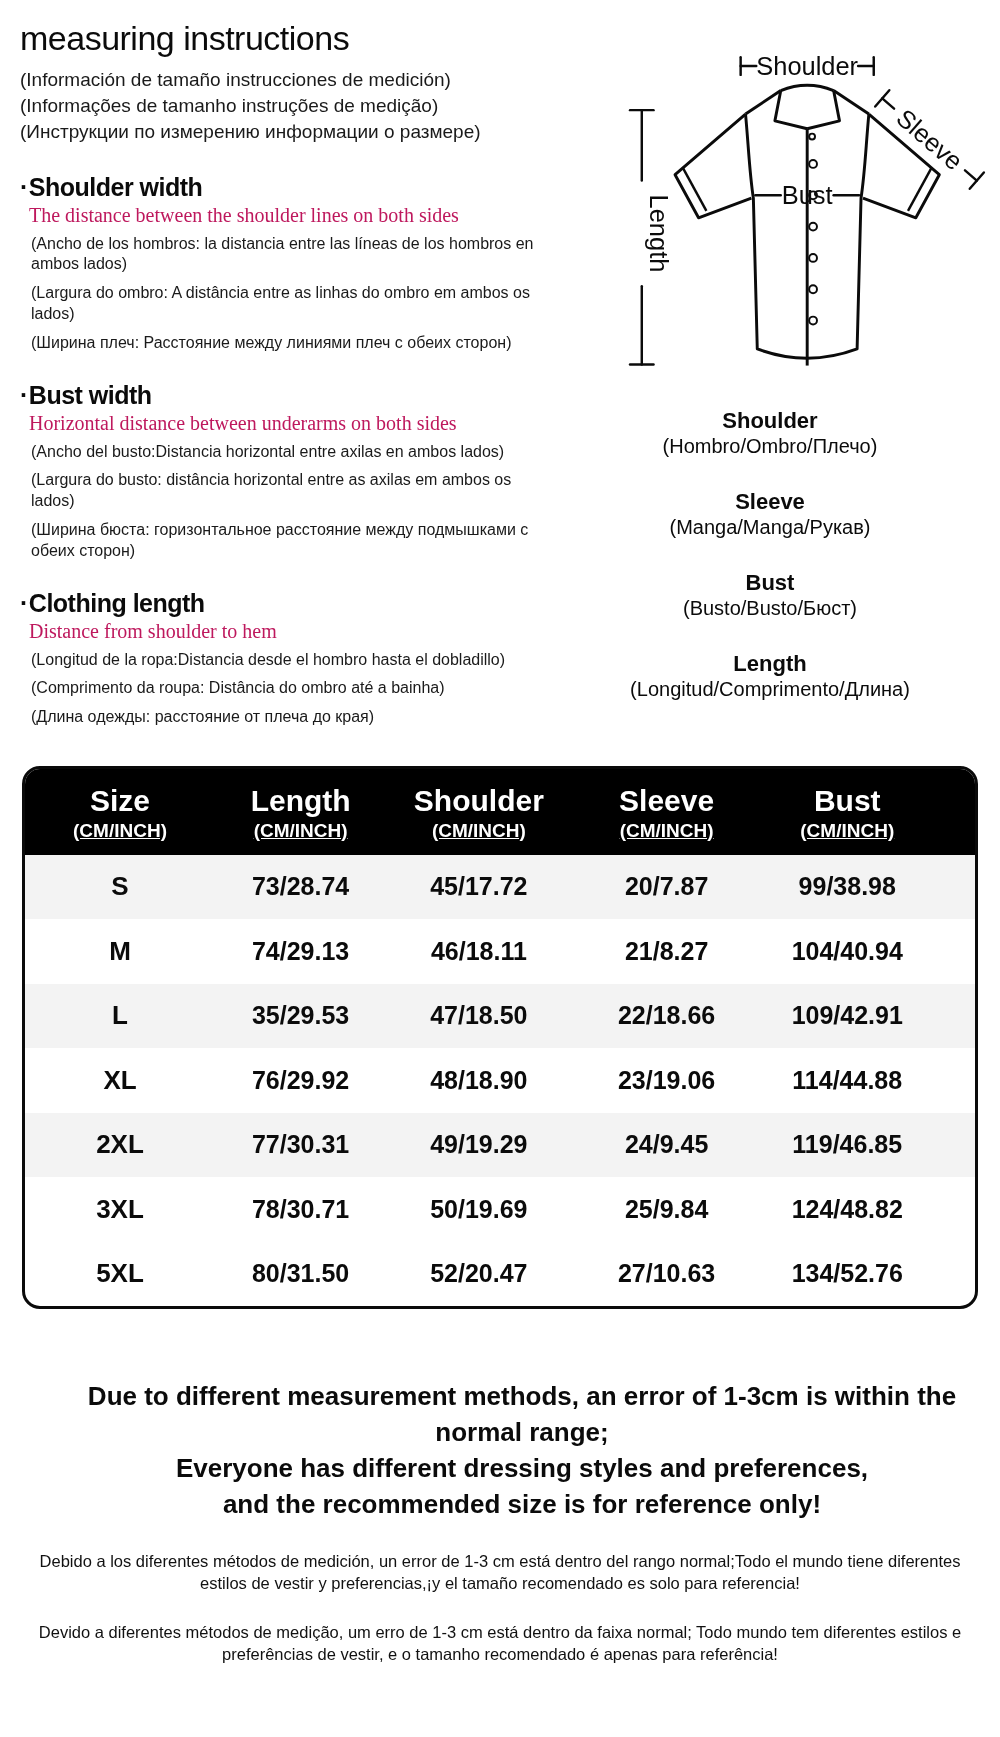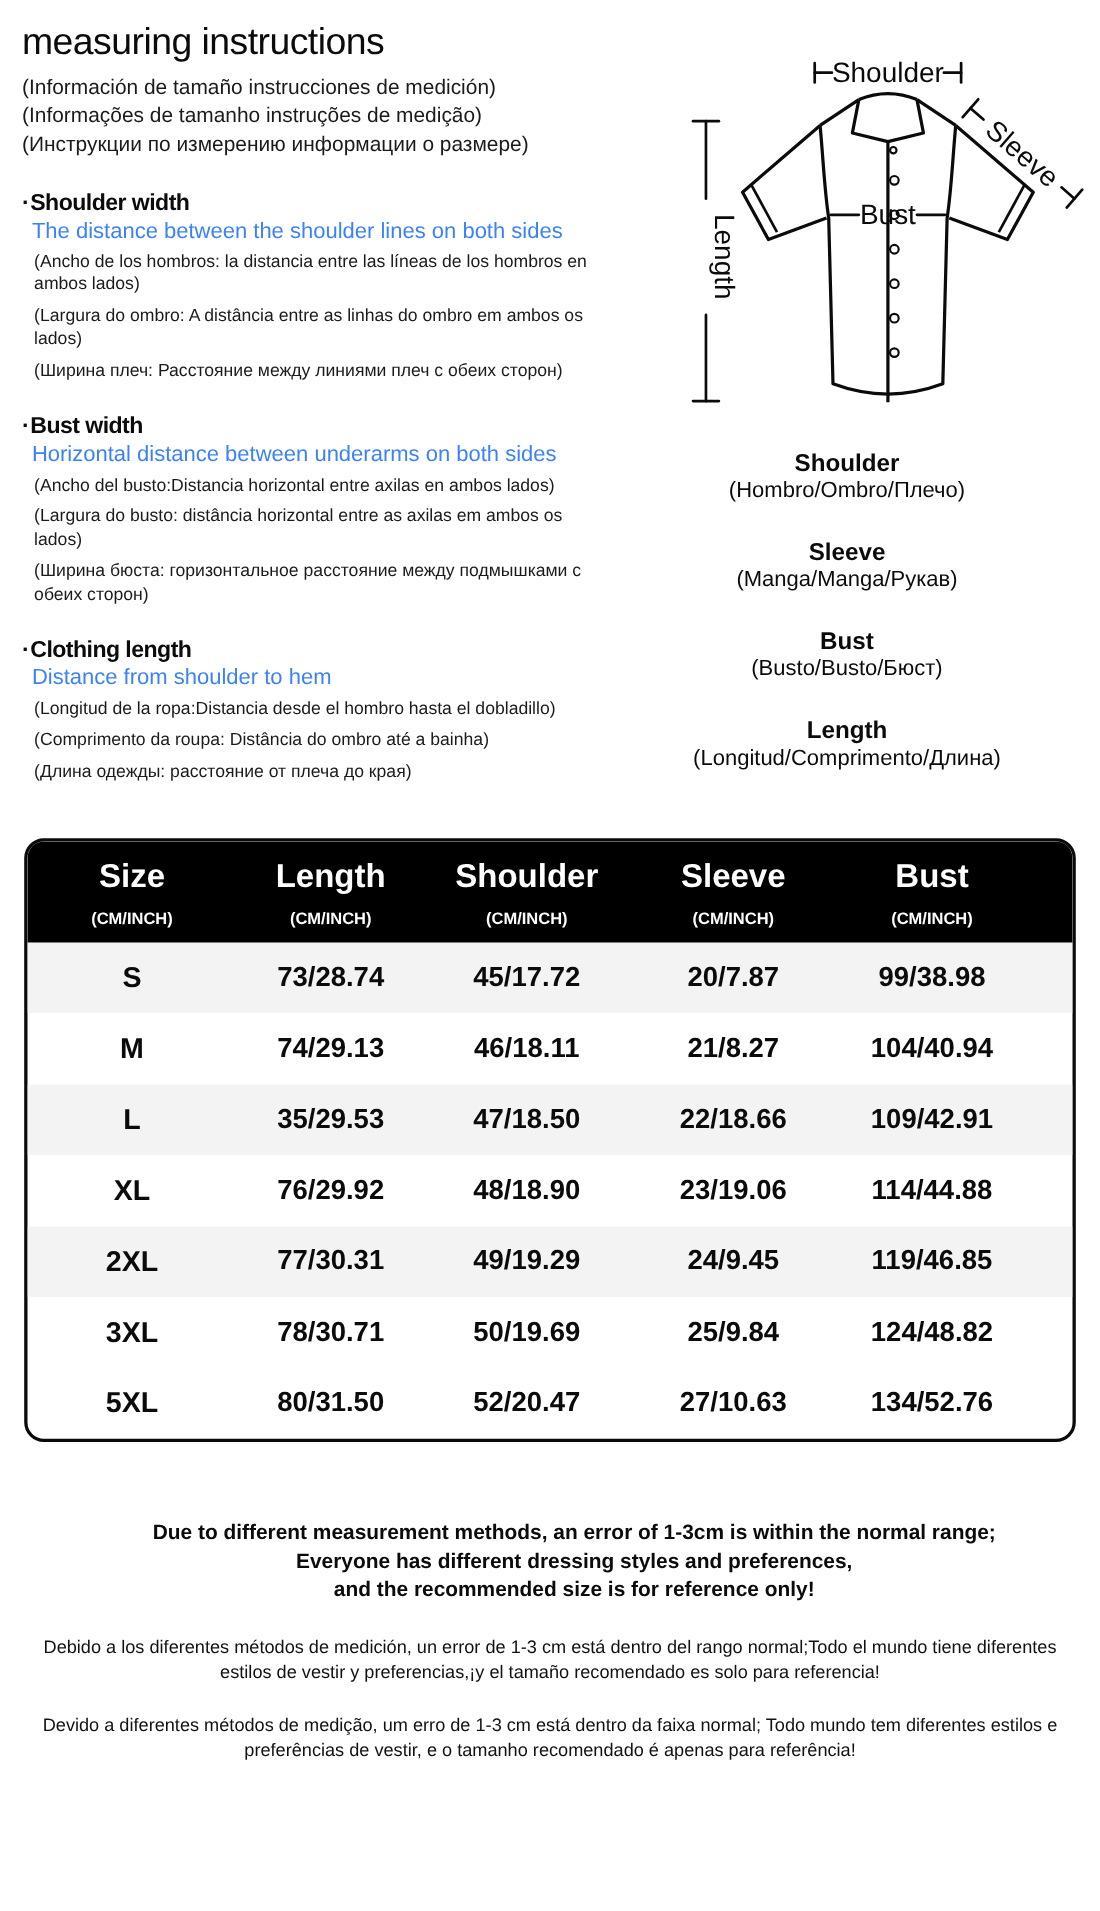--- a/index.html
+++ b/index.html
@@ -14,23 +14,23 @@
   
   .top { display: flex; padding: 16px 0 0 20px; }
   .left-col { width: 520px; }
   .right-col { width: 460px; display:flex; flex-direction: column; align-items: center; }
 
   .page-title { font-size: 57px; font-weight: 800; letter-spacing: -1.5px; line-height: 1.02; margin-top: 18px; }
   .page-subtitle { font-size: 34px; font-weight: 400; letter-spacing: -0.5px; margin: 3px 0 9px; }
   .subtitle-trans { font-size: 19px; line-height: 1.38; color:#1a1a1a; }
 
   .section { margin-top: 27px; }
-  .section-heading { font-size: 21px; font-weight: 800; letter-spacing: -0.5px; }
+  .section-heading { font-size: 25px; font-weight: 800; letter-spacing: -0.5px; }
   .section-heading::before { content: "·"; font-weight: 800; margin-right: 1px; }
-  .section-desc { font-size: 20px; margin: 2px 0 7px 9px; color:#3b82f6; }
+  .section-desc { font-size: 20px; margin: 2px 0 7px 9px; color:#be185d;font-family:Liberation Serif, serif; }
   .section-trans { font-size: 16px; line-height: 1.3; margin: 0 0 8px 11px; color:#1a1a1a; }
 
   
   .shirt-svg { display:block; margin-top: 6px; }
   .shirt-svg text { font-family: "Liberation Sans", sans-serif; fill:#0b0b0b; }
   .legend { text-align: center; margin-top: 14px; }
   .legend-item { margin-bottom: 31px; }
   .legend-term { font-size: 22px; font-weight: 700; }
   .legend-trans { font-size: 20px; margin-top: 1px; }
 
@@ -39,28 +39,28 @@
     margin: 30px 22px 0;
     border: 3px solid #0a0a0a;
     border-radius: 18px;
     overflow: hidden;
     background: #fff;
   }
   .tgrid { display: grid; grid-template-columns: 20% 15.5% 19.5% 17.5% 18%; gap: 12px; }
   .thead { background:#000; color:#fff; padding: 15px 0 13px; }
   .th { text-align: center; }
   .th-label { font-size: 30px; font-weight: 700; line-height: 1.15; }
-  .th-unit { font-size: 15px; font-weight: 700; margin-top: 12px; }
+  .th-unit { font-size: 19px; font-weight: 700; margin-top: 1px; text-decoration: underline; }
   .trow { height: 64.5px; align-items: center; }
   .trow.alt { background: #f3f3f3; }
   .tcell { text-align: center; font-size: 25px; font-weight: 700; }
   .tcell.size-col { font-size: 26px; }
 
   
-  .disc-en { margin: 70px auto 0; text-align: center; font-size: 19px; font-weight: 700; line-height: 1.38; padding-left: 44px; }
+  .disc-en { margin: 70px auto 0; text-align: center; font-size: 26px; font-weight: 700; line-height: 1.38; padding-left: 44px; }
   .disc { margin: 27px auto 0; max-width: 945px; text-align: center; font-size: 16.5px; line-height: 1.35; color:#111; }
 </style>
 </head>
 <body>
 
 <div class="top">
 
   <div class="left-col">
     <div class="page-subtitle">measuring instructions</div>
     <div class="subtitle-trans">(Información de tamaño instrucciones de medición)</div>

